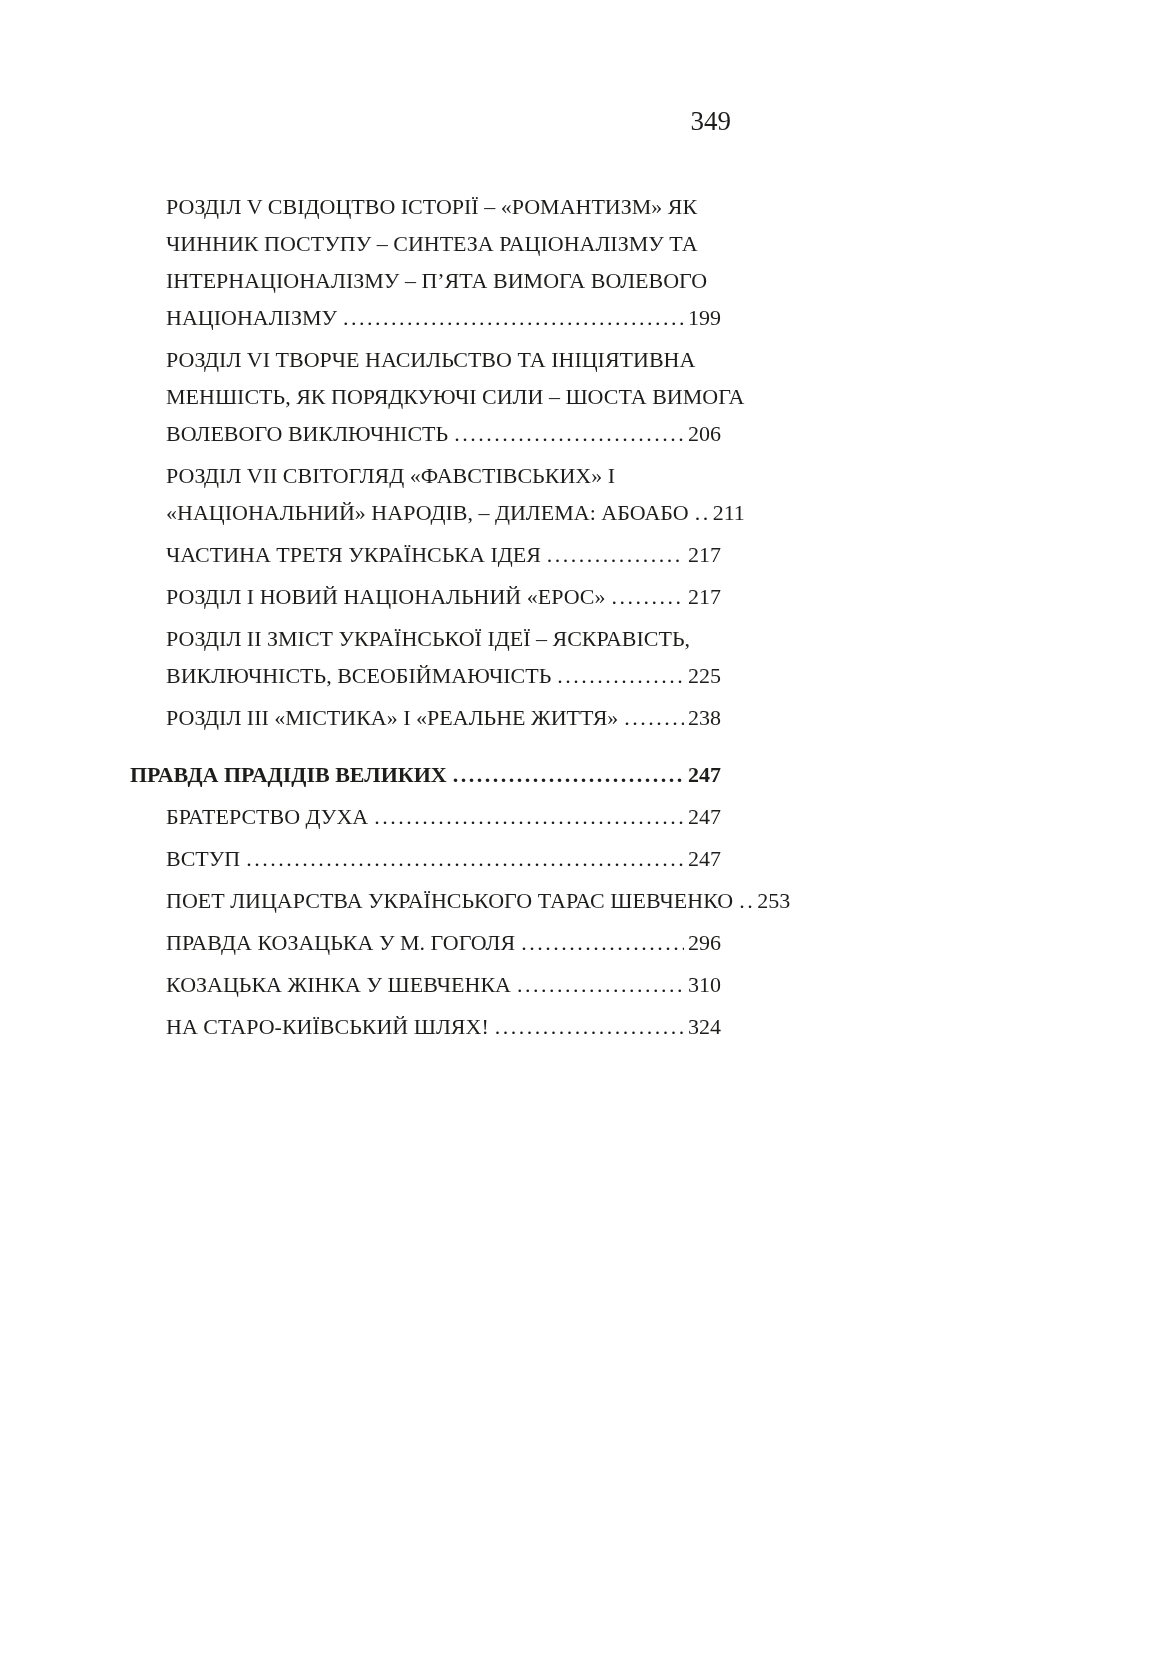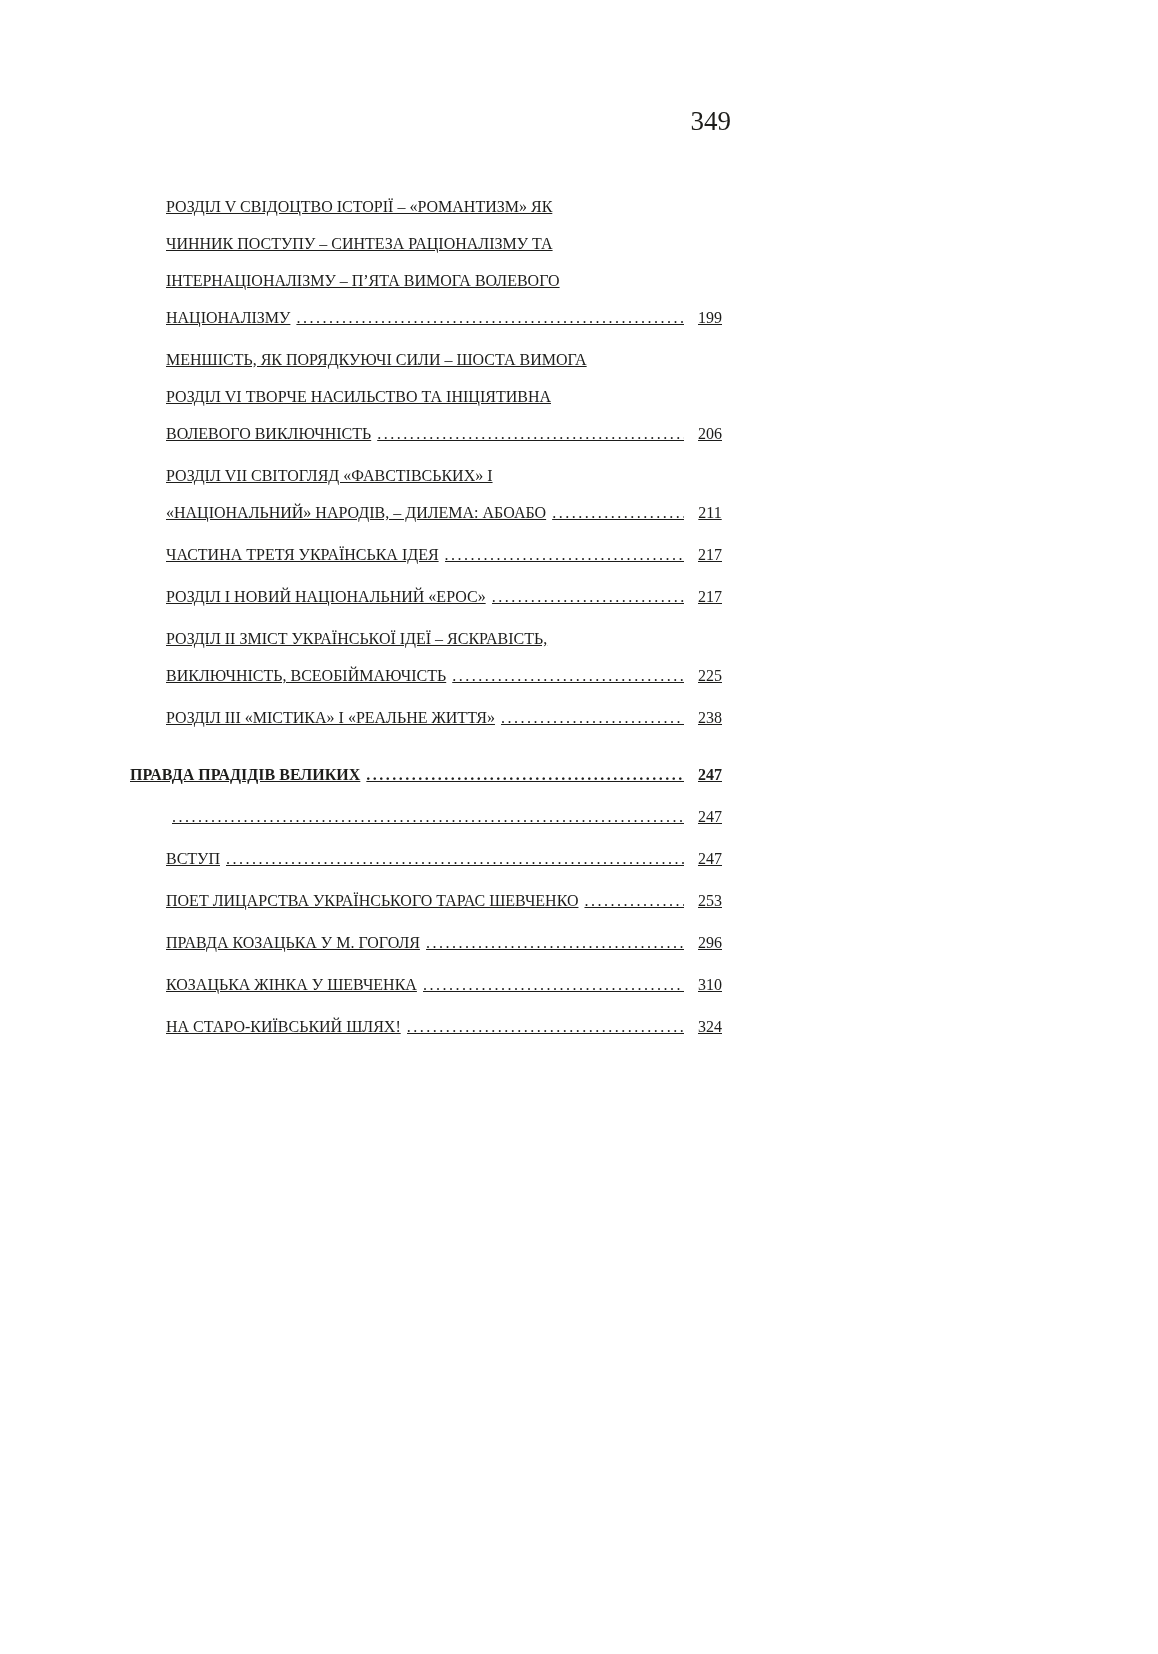--- a/index.html
+++ b/index.html
@@ -25,23 +25,22 @@
     top: 106px;
     right: 203px;
     font-size: 27px;
     line-height: 30px;
   }
   .toc {
     position: absolute;
     left: 130px;
     right: 202px;
     top: 188px;
-    font-size: 16px;
+    font-size: 22px;
     line-height: 37px;
-    text-decoration: underline;
   }
   .entry { margin: 0 0 5px 0; }
   .entry.sub { padding-left: 36px; }
   .entry.section { font-weight: bold; }
   .entry.gap { margin-top: 20px; }
   .line { white-space: nowrap; }
   .lastline {
     display: flex;
     align-items: baseline;
   }
@@ -53,43 +52,43 @@
     margin: 0 4px 0 6px;
     min-width: 14px;
   }
   .dots::after {
     content: "..........................................................................................................................................................................";
     letter-spacing: 2.5px;
     font-weight: inherit;
   }
   .pnum {
     flex: 0 0 auto;
-    text-align: center;
+    text-align: left;
     min-width: 44px;
   }
 </style>
 </head>
 <body>
 
 <div class="page">
   <div class="pageno">349</div>
   <div class="toc">
       <div class="entry sub">
         <div class="line">РОЗДІЛ V СВІДОЦТВО ІСТОРІЇ – «РОМАНТИЗМ» ЯК</div>
         <div class="line">ЧИННИК ПОСТУПУ – СИНТЕЗА РАЦІОНАЛІЗМУ ТА</div>
         <div class="line">ІНТЕРНАЦІОНАЛІЗМУ – П’ЯТА ВИМОГА ВОЛЕВОГО</div>
         <div class="lastline">
           <span class="line">НАЦІОНАЛІЗМУ</span>
           <span class="dots"></span>
           <span class="pnum">199</span>
         </div>
       </div>
       <div class="entry sub">
+        <div class="line">РОЗДІЛ VI ТВОРЧЕ НАСИЛЬСТВО ТА ІНІЦІЯТИВНА</div>
         <div class="line">МЕНШІСТЬ, ЯК ПОРЯДКУЮЧІ СИЛИ – ШОСТА ВИМОГА</div>
-        <div class="line">РОЗДІЛ VI ТВОРЧЕ НАСИЛЬСТВО ТА ІНІЦІЯТИВНА</div>
         <div class="lastline">
           <span class="line">ВОЛЕВОГО ВИКЛЮЧНІСТЬ</span>
           <span class="dots"></span>
           <span class="pnum">206</span>
         </div>
       </div>
       <div class="entry sub">
         <div class="line">РОЗДІЛ VII СВІТОГЛЯД «ФАВСТІВСЬКИХ» І</div>
         <div class="lastline">
           <span class="line">«НАЦІОНАЛЬНИЙ» НАРОДІВ, – ДИЛЕМА: АБОАБО</span>
@@ -128,20 +127,21 @@
       </div>
       <div class="entry section gap">
         <div class="lastline">
           <span class="line">ПРАВДА ПРАДІДІВ ВЕЛИКИХ</span>
           <span class="dots"></span>
           <span class="pnum">247</span>
         </div>
       </div>
       <div class="entry sub">
         <div class="lastline">
+          <span class="line">БРАТЕРСТВО ДУХА</span>
           <span class="dots"></span>
           <span class="pnum">247</span>
         </div>
       </div>
       <div class="entry sub">
         <div class="lastline">
           <span class="line">ВСТУП</span>
           <span class="dots"></span>
           <span class="pnum">247</span>
         </div>

